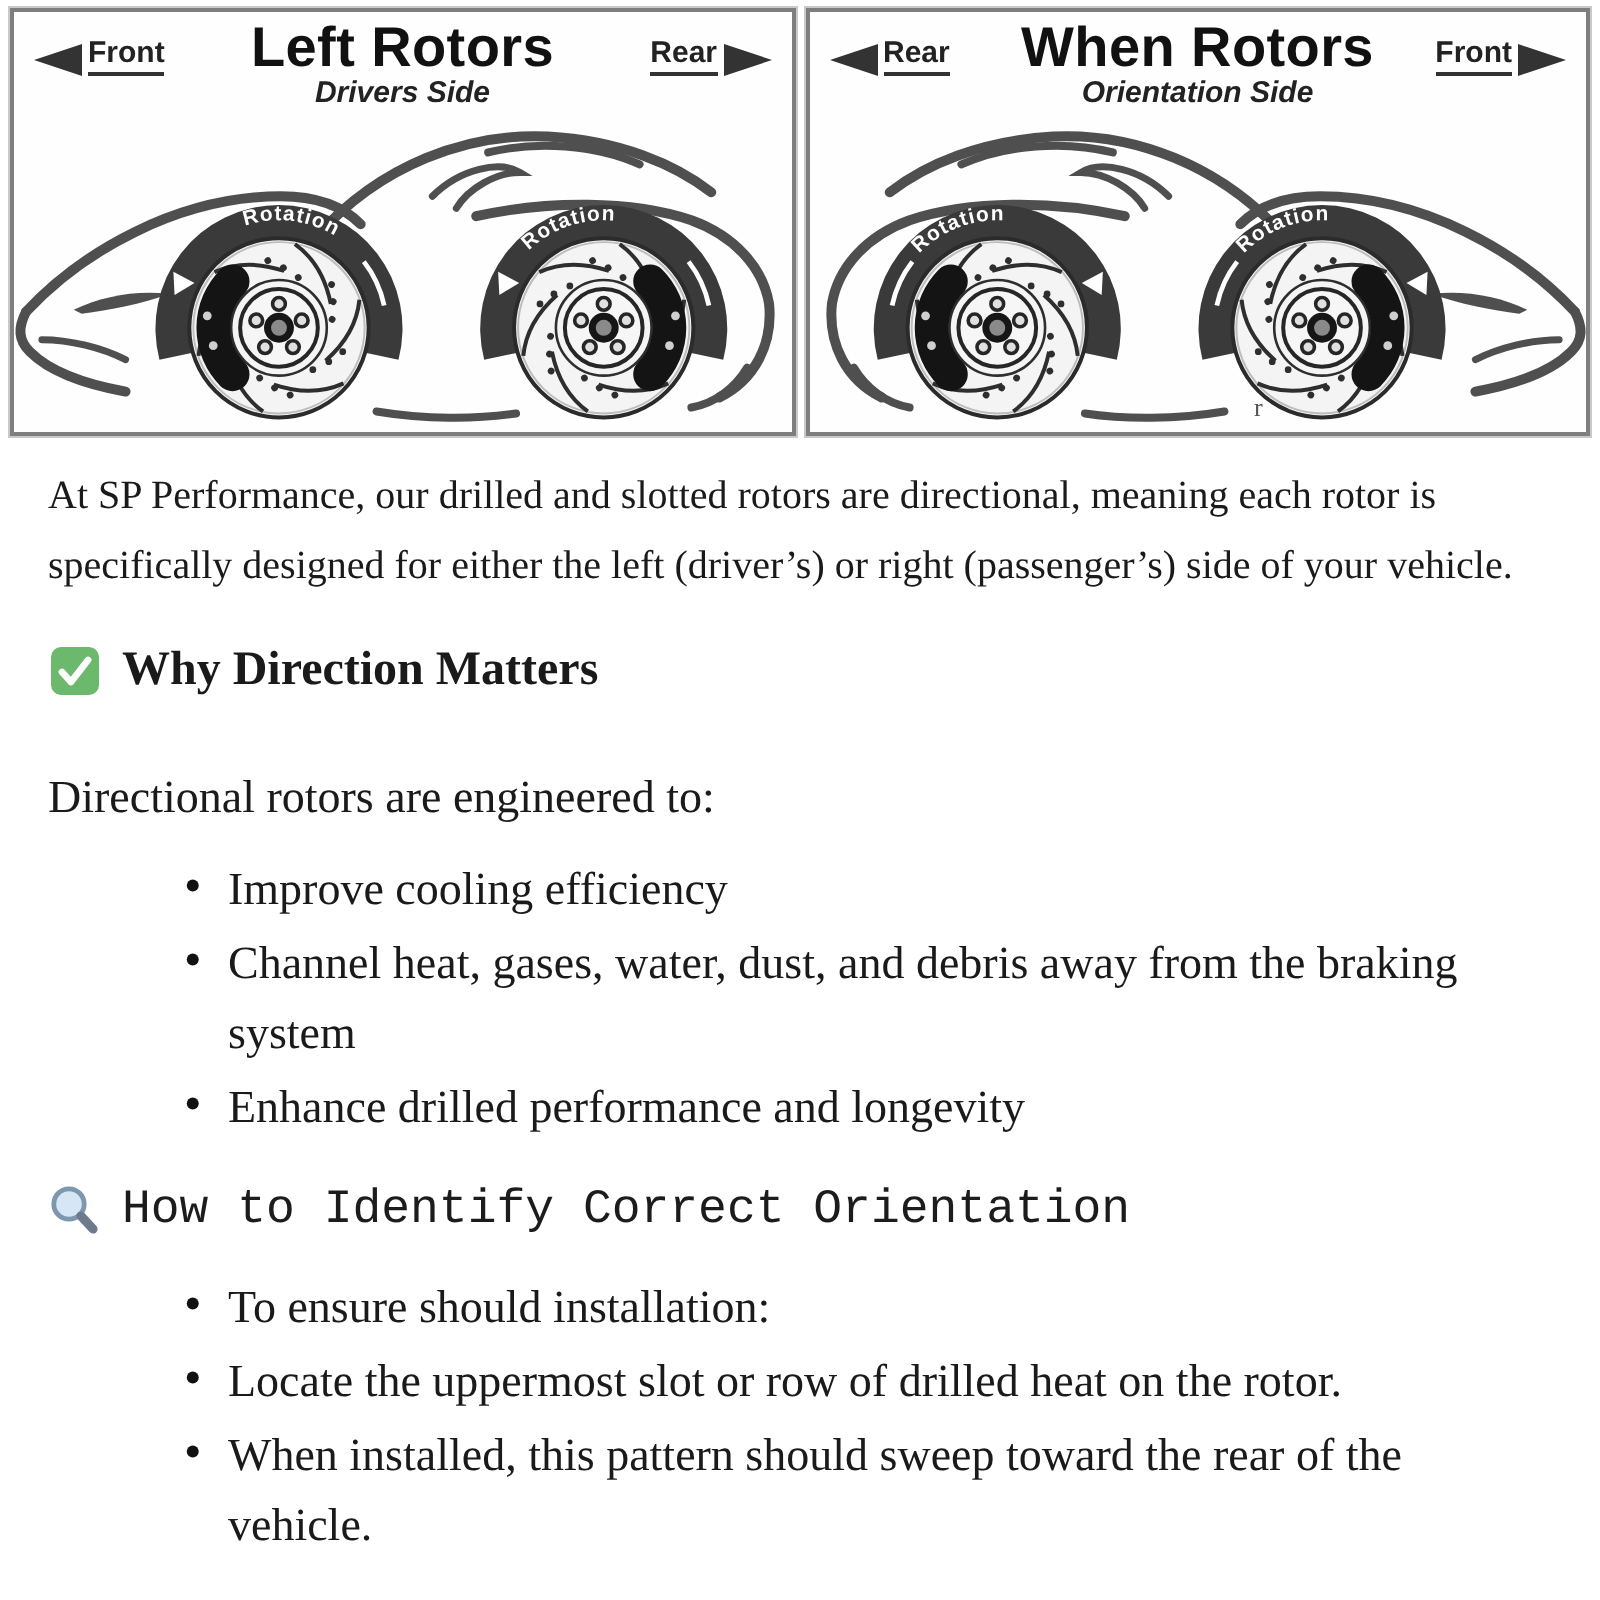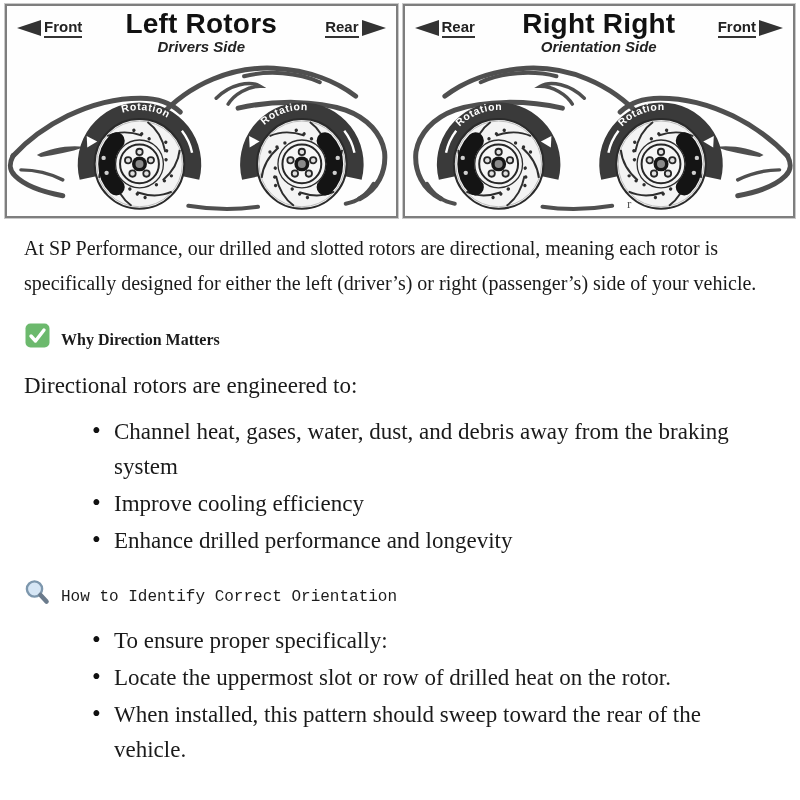--- a/index.html
+++ b/index.html
@@ -10,41 +10,41 @@
   
   .diagram { display:flex; gap:5px; margin:4px 5px 0 5px; height:214px; }
   .panel { flex:1; border:2px solid #7e7e7e; outline:1px solid #c9c9c9; position:relative; background:#fefefe; }
   .panel-head { position:absolute; top:5px; left:10px; right:10px; display:flex;
                 justify-content:space-between; align-items:flex-start; z-index:2; }
   .titles { text-align:center; flex:1; }
   .panel-title { font-family:"Liberation Sans", sans-serif; font-weight:bold; font-size:28px;
                  line-height:26px; letter-spacing:.2px; color:#111; }
   .panel-sub { font-family:"Liberation Sans", sans-serif; font-weight:bold; font-style:italic;
                font-size:15px; color:#222; margin-top:1px;text-align:center; }
-  .dir { display:flex; align-items:center; gap:3px; margin-top:7px; width:86px; }
+  .dir { display:flex; align-items:flex-end; gap:3px; margin-top:7px; width:86px; }
   .dir.right { justify-content:flex-end; }
   .dir-text { font-family:"Liberation Sans", sans-serif; font-weight:bold; font-size:15px;
               color:#222; border-bottom:2px solid #333; padding-bottom:1px; }
   .tri { width:0; height:0; border-top:8px solid transparent; border-bottom:8px solid transparent; }
   .tri-left  { border-right:24px solid #333; }
   .tri-right { border-left:24px solid #333; }
   .car { position:absolute; left:0; right:0; bottom:0; width:100%; height:158px; z-index:1; }
   .rot { font-family:"Liberation Sans", sans-serif; font-weight:bold; font-size:10.5px;
          fill:#fff; letter-spacing:.6px; }
   .stray { position:absolute; font-size:13px; color:#555; z-index:3;
            font-family:"Liberation Serif", serif; }
 
   
   .article { padding:0 24px; }
   .intro { font-size:20px; line-height:35px; margin:13px 0 0; max-width:742px; }
-  .h-sec { font-size:16px; margin:21px 0 0; display:flex; align-items:flex-end; gap:10px; }
+  .h-sec { font-size:24px; margin:21px 0 0; display:flex; align-items:flex-end; gap:10px; }
   .h-sec .h-txt { font-weight:bold; }
   .h-sec.plain .h-txt { font-weight:normal; color:#1c1c1c;font-family:Liberation Mono, monospace; }
   .h-icon { flex:0 0 auto; display:inline-flex; }
-  .lead { font-size:23px; line-height:35px; margin:19px 0 0; }
+  .lead { font-size:23px; line-height:35px; margin:32px 0 0; }
   ul.blist { list-style:none; margin:11px 0 0; padding:0 0 0 68px; max-width:742px; }
   ul.blist li { position:relative; font-size:23px; line-height:35px; margin:2px 0; padding-left:22px; }
   ul.blist li::before { content:"\2022"; position:absolute; left:0; top:-1px; font-size:25px; color:#111; }
   ul.blist2 { margin-top:17px; }
 </style>
 </head>
 <body>
 
 <svg width="0" height="0" style="position:absolute" aria-hidden="true">
   <defs>
@@ -150,21 +150,21 @@
       </svg>
     </div>
 
     <div class="panel">
       <div class="panel-head">
         <div class="dir">
           <span class="tri tri-left"></span>
           <span class="dir-text">Rear</span>
         </div>
         <div class="titles">
-          <div class="panel-title">Right Right</div>
+          <div class="panel-title">When Rotors</div>
           <div class="panel-sub">Orientation Side</div>
         </div>
         <div class="dir right">
           <span class="dir-text">Front</span>
           <span class="tri tri-right"></span>
         </div>
       </div>
       <svg class="car" viewBox="0 0 390 158">
         <use href="#carbody" transform="translate(390,0) scale(-1,1)"></use>
         <g transform="translate(94,106)">
@@ -198,34 +198,34 @@
           <rect x="1.5" y="1.5" width="24" height="24" rx="5" fill="#6cb96d"></rect>
           <polyline points="7,14 11.5,19 20,8" fill="none" stroke="#fff" stroke-width="3.4" stroke-linecap="round" stroke-linejoin="round"></polyline>
         </svg>
       </span>
       <span class="h-txt">Why Direction Matters</span>
     </h2>
 
     <p class="lead">Directional rotors are engineered to:</p>
 
     <ul class="blist">
+      <li>Improve cooling efficiency</li>
       <li>Channel heat, gases, water, dust, and debris away from the braking system</li>
-      <li>Improve cooling efficiency</li>
       <li>Enhance drilled performance and longevity</li>
     </ul>
 
     <h2 class="h-sec plain">
       <span class="h-icon">
         <svg width="27" height="27" viewBox="0 0 27 27">
           <circle cx="10.5" cy="10" r="7.6" fill="#d6e6f5" stroke="#7d97ad" stroke-width="2.4"></circle>
           <line x1="16.5" y1="16" x2="22.5" y2="22.5" stroke="#6b7b8c" stroke-width="4.6" stroke-linecap="round"></line>
         </svg>
       </span>
       <span class="h-txt">How to Identify Correct Orientation</span>
     </h2>
 
     <ul class="blist blist2">
-      <li>To ensure proper specifically:</li>
+      <li>To ensure should installation:</li>
       <li>Locate the uppermost slot or row of drilled heat on the rotor.</li>
       <li>When installed, this pattern should sweep toward the rear of the vehicle.</li>
     </ul>
   </div>
 </div>
 
 </body></html>

